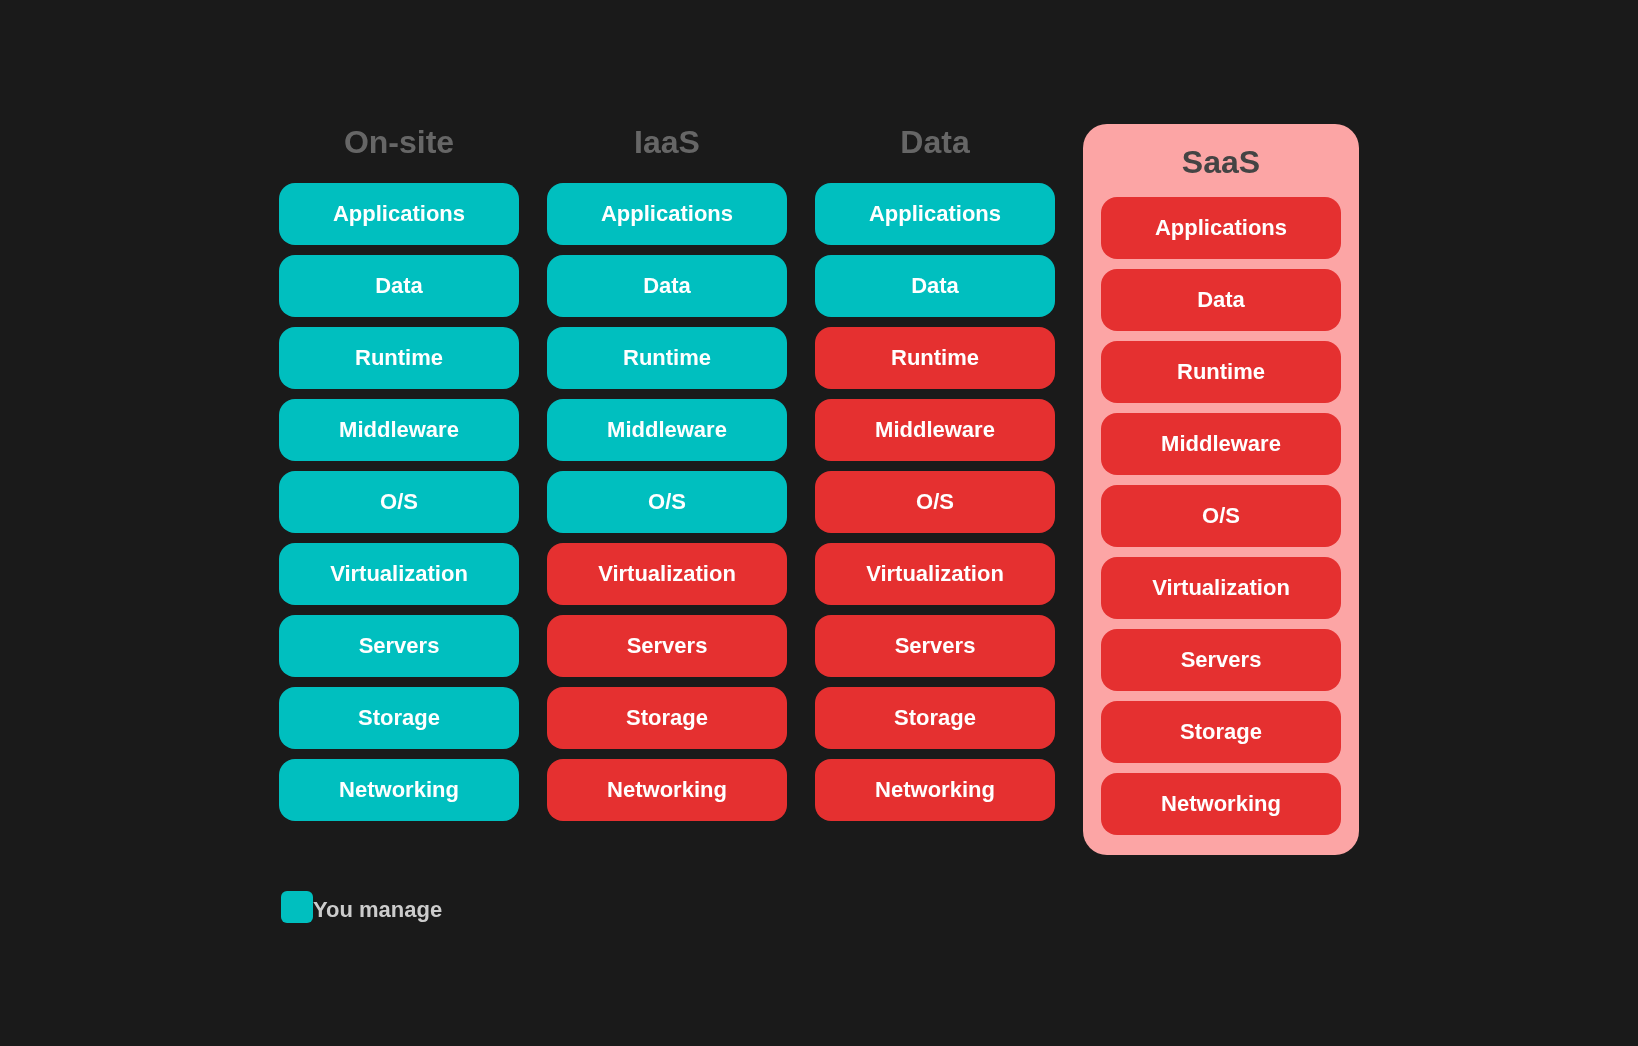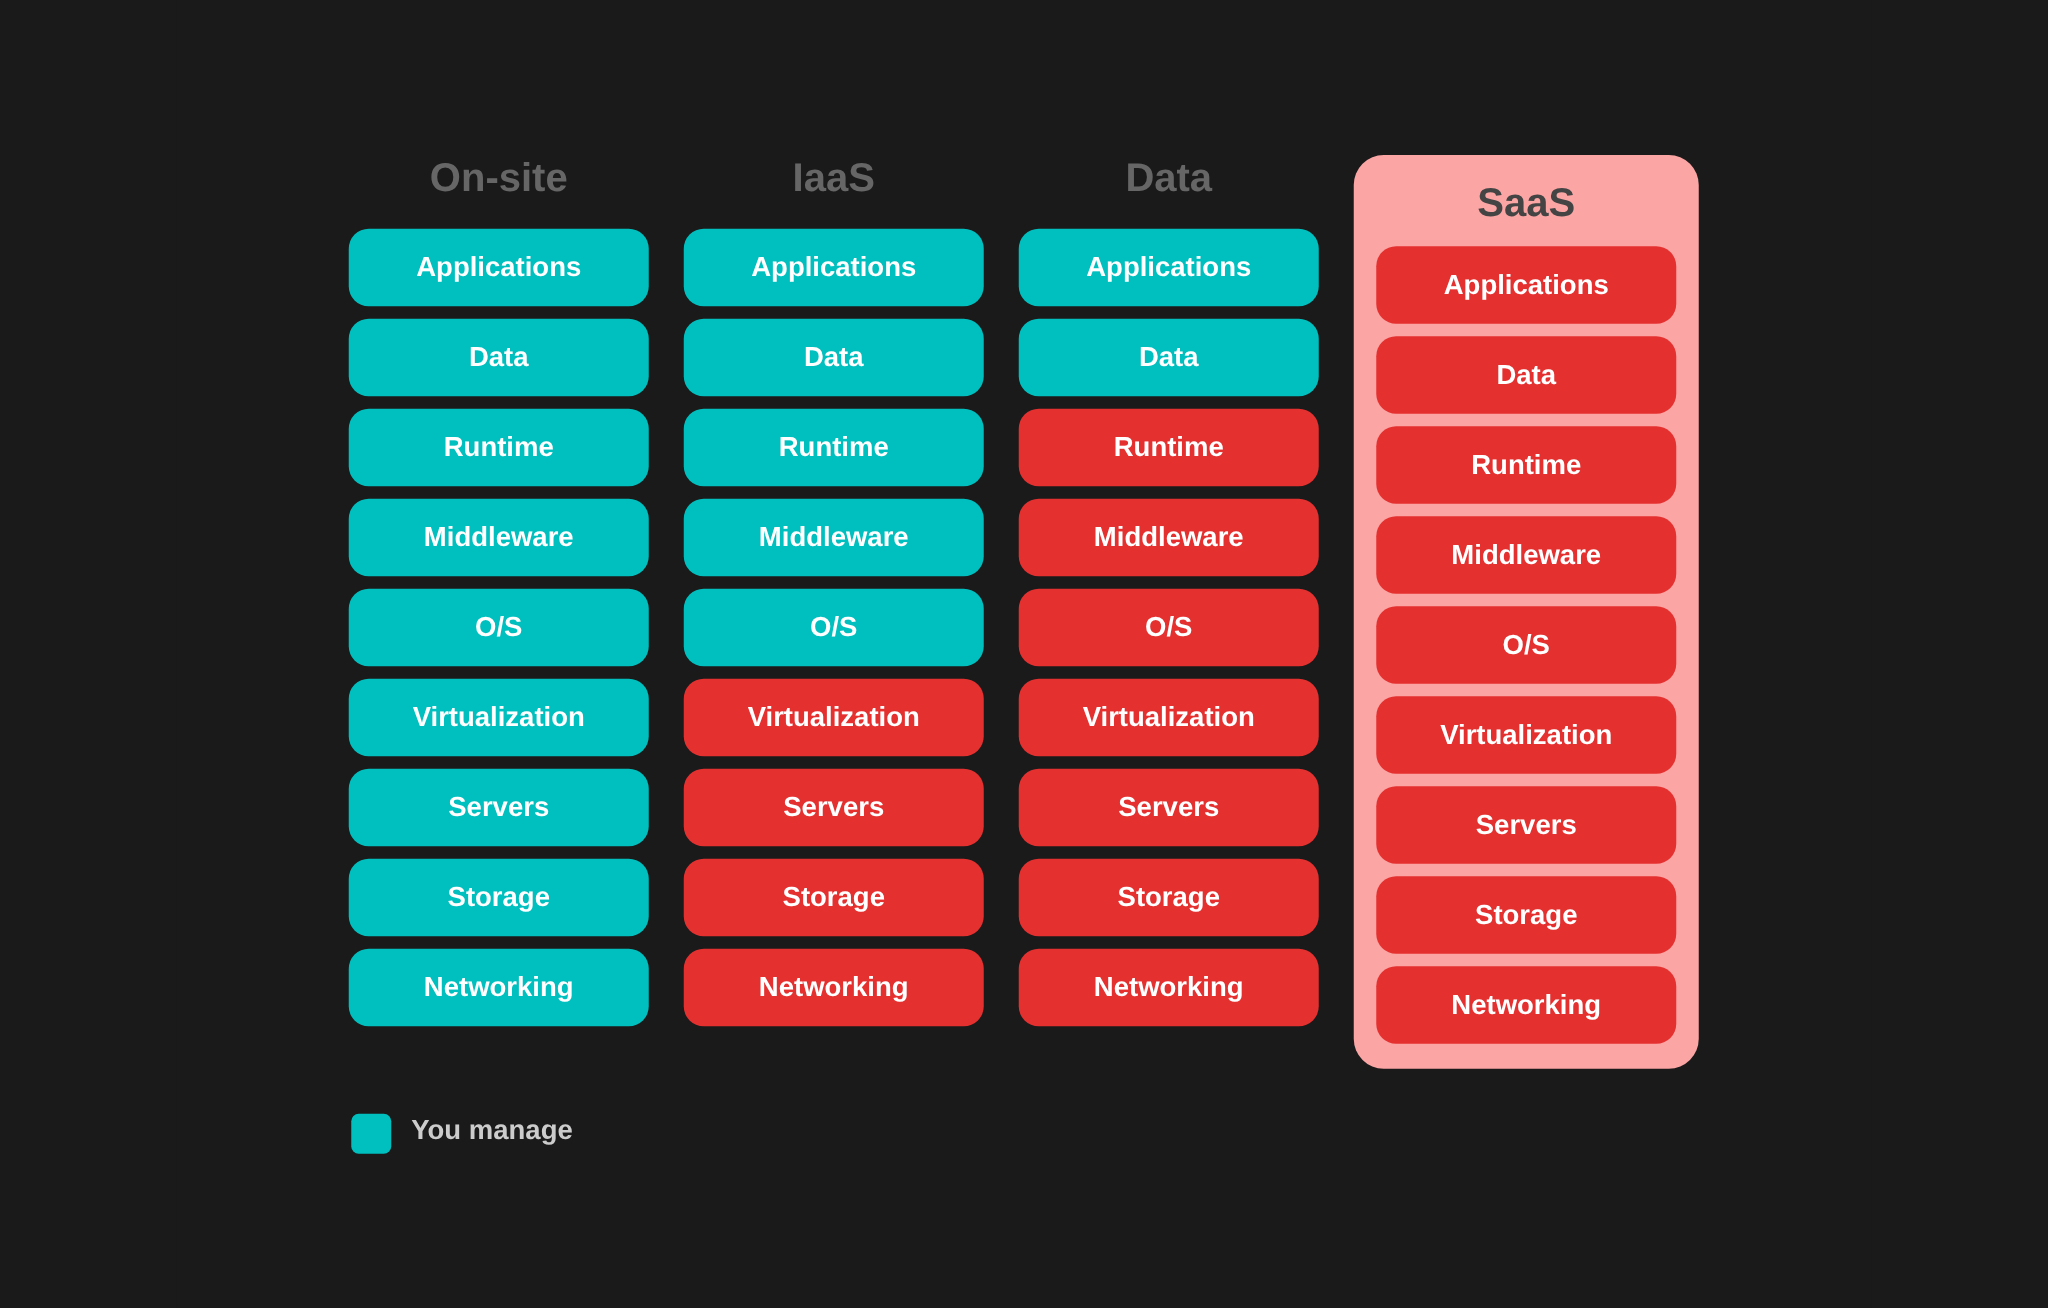--- a/index.html
+++ b/index.html
@@ -83,22 +83,21 @@
     .legend {
       display: flex;
       flex-direction: column;
       gap: 14px;
       margin-top: 36px;
       align-self: flex-start;
       margin-left: 80px;
     }
     .legend-item {
       display: flex;
-      align-items: flex-start;
-      gap: 16px;
+      align-items: flex-end;
     }
     .legend-dot {
       width: 32px;
       height: 32px;
       border-radius: 6px;
       flex-shrink: 0;
     }
     .legend-dot-teal { background: #00bfbf; }
     .legend-dot-red { background: #e53030; }
     .legend-text {

